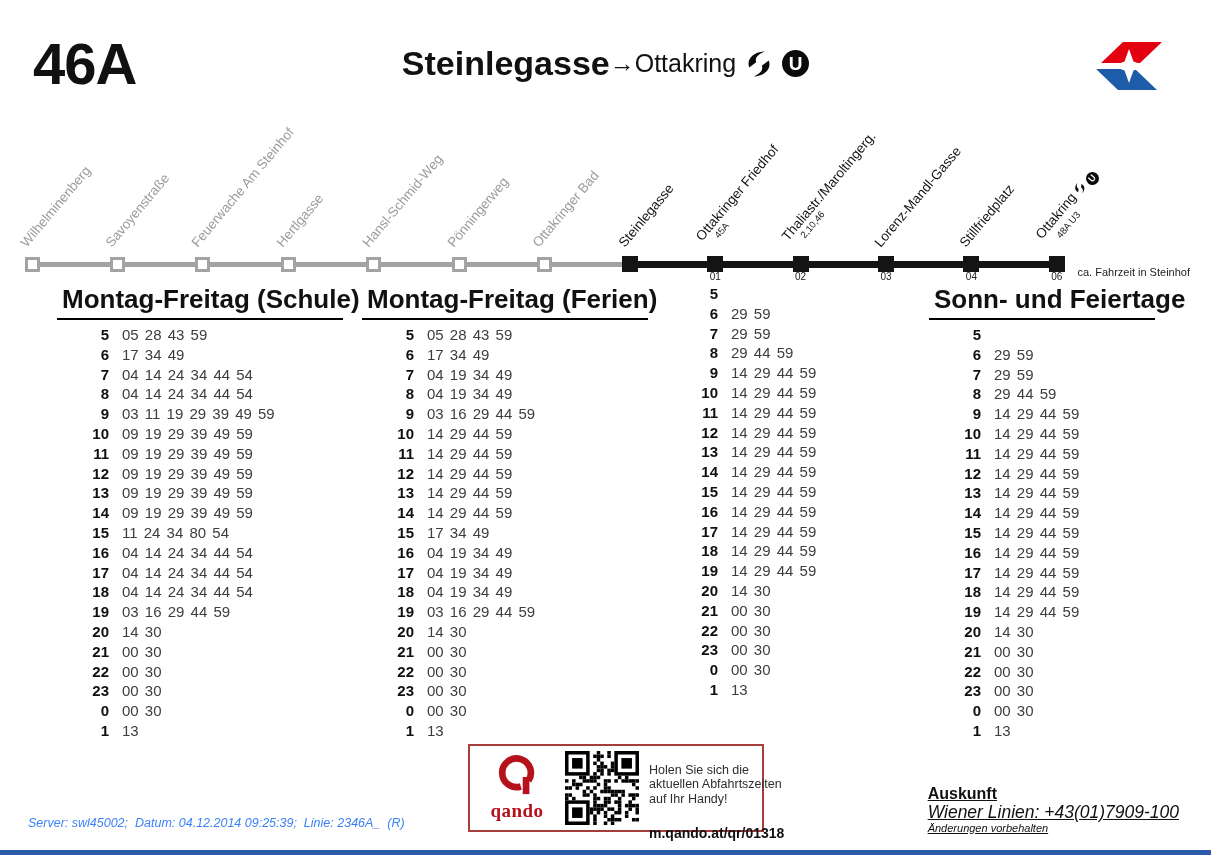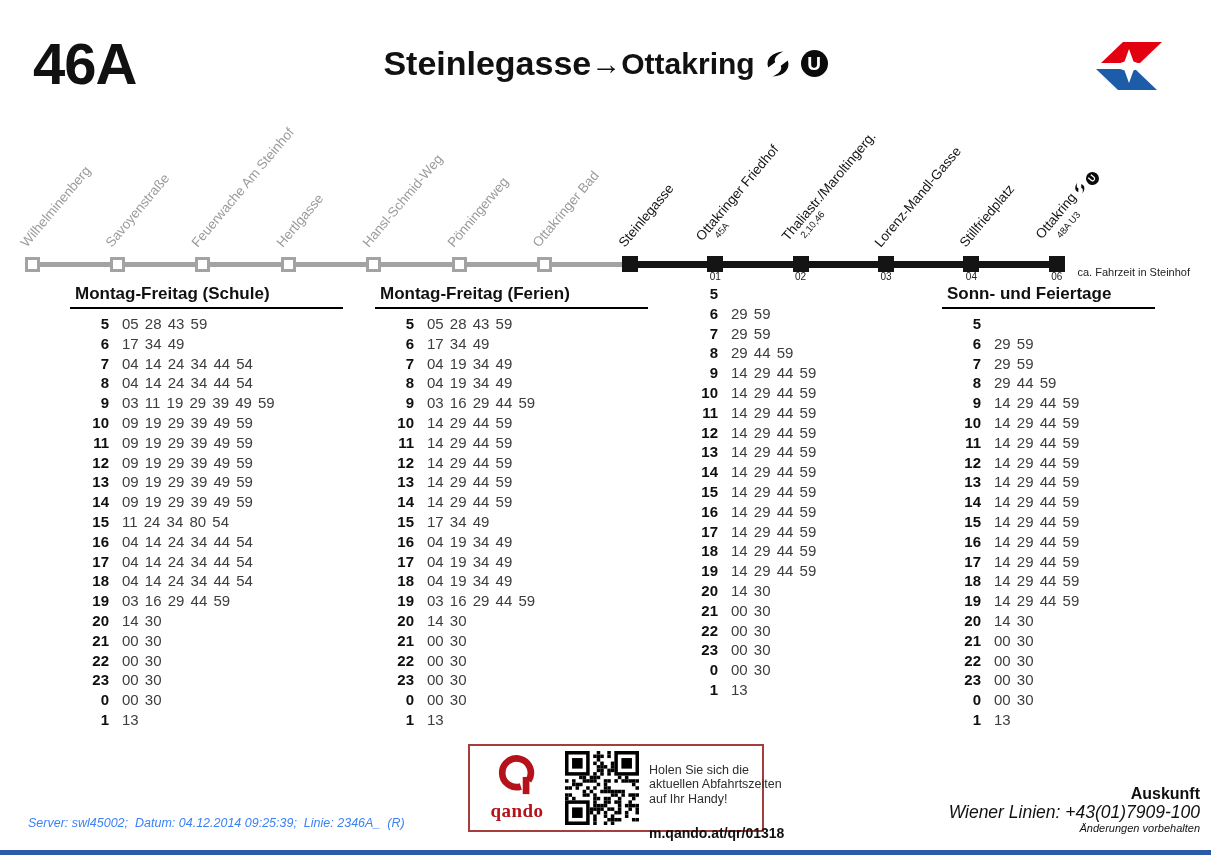--- a/index.html
+++ b/index.html
@@ -12,21 +12,21 @@
   }
   html,body{margin:0;padding:0;background:#fff;}
   .page{
     position:relative;width:1211px;height:855px;background:#fff;overflow:hidden;
     font-family:"Liberation Sans","DejaVu Sans",sans-serif;color:var(--ink);
   }
   
   .line-badge{position:absolute;left:33px;top:30px;font-size:58px;font-weight:bold;letter-spacing:-1px;}
   .title-wrap{position:absolute;left:0;right:0;top:44px;display:flex;justify-content:center;align-items:center;gap:9px;}
   .title-from{font-size:34px;font-weight:bold;}
-  .title-rest{font-size:30px;font-weight:bold;}
+  .title-rest{font-size:25px;font-weight:normal;}
   .u-icon{width:27px;height:27px;border-radius:50%;background:#0b0b0b;color:#fff;display:flex;align-items:center;justify-content:center;font-weight:bold;font-size:19px;line-height:1;}
   .s-icon svg{display:block;}
   .wl-logo{position:absolute;right:44px;top:40px;}
   
   .route{position:absolute;left:0;top:0;width:1211px;height:290px;}
   .route-line{position:absolute;}
   .route-line.gray{left:32px;top:262px;width:598px;height:5px;background:var(--route-gray);}
   .route-line.black{left:630px;top:261px;width:434px;height:7px;background:#141414;}
   .st-box{position:absolute;box-sizing:border-box;}
   .st-box.past{width:15px;height:15px;background:#fff;border:3px solid var(--route-gray);top:257px;}
@@ -38,38 +38,38 @@
   }
   .st-label.past{color:#9b9b9b;}
   .st-label.active{color:#141414;}
   .st-sub{font-size:9.5px;line-height:10px;padding-left:13px;color:#222;}
   .st-minutes{position:absolute;top:271px;width:26px;text-align:center;font-size:10px;color:#222;}
   .route-note{position:absolute;right:21px;top:266px;font-size:11px;color:#222;}
   .lbl-icon{display:inline-block;vertical-align:-2px;margin-left:3px;}
   .lbl-icon .u-icon{width:13px;height:13px;font-size:9px;display:inline-flex;}
   
   .tt-col{position:absolute;top:284px;}
-  .tt-head{font-size:17px;font-weight:bold;padding:0 0 3px 5px;border-bottom:2.5px solid #000;margin:0 0 5px 13px;white-space:nowrap;}
+  .tt-head{font-size:26px;font-weight:bold;padding:0 0 3px 5px;border-bottom:2.5px solid #000;margin:0 0 5px 0;white-space:nowrap;}
   .tt-row{display:flex;line-height:19.8px;height:19.8px;white-space:nowrap;}
   .tt-hour{width:52px;text-align:right;font-weight:bold;font-size:15px;color:#0f0f0f;flex:none;}
   .tt-mins{margin-left:13px;font-size:15px;color:#3d3d3d;word-spacing:2px;}
   
   .qando-box{
     position:absolute;left:468px;top:744px;width:296px;height:88px;box-sizing:border-box;
     border:2px solid var(--qando-border);display:flex;align-items:center;padding:4px 9px;gap:10px;background:#fff;
   }
   .qando-logo{width:76px;flex:none;text-align:center;}
   .qando-word{color:var(--qando-red);font-weight:bold;font-size:19px;letter-spacing:.5px;margin-top:-2px;font-family:Liberation Serif, serif;}
   .qr{width:74px;height:74px;flex:none;}
   .qando-text{flex:1;}
   .qando-msg{font-size:12.5px;line-height:14.5px;color:#2e2e2e;white-space:pre-line;margin-top:28px;}
   .qando-url{font-size:14px;font-weight:bold;color:#111;margin-top:19px;}
   
   .server-info{position:absolute;left:28px;top:816px;font-style:italic;font-size:12.5px;color:#3b82f6;white-space:pre-wrap;}
-  .contact{position:absolute;right:11px;top:785px;text-align:right;}
+  .contact{position:absolute;right:32px;top:785px;text-align:left;text-decoration:underline;}
   .contact .auskunft{font-size:16px;font-weight:bold;}
   .contact .phone{font-size:17.5px;font-style:italic;line-height:19px;}
   .contact .disclaimer{font-size:11px;font-style:italic;}
   .bottom-bar{position:absolute;left:0;bottom:0;width:100%;height:5px;background:#2b5ba8;}
 </style>
 </head>
 <body>
 
 <div class="page">
 

